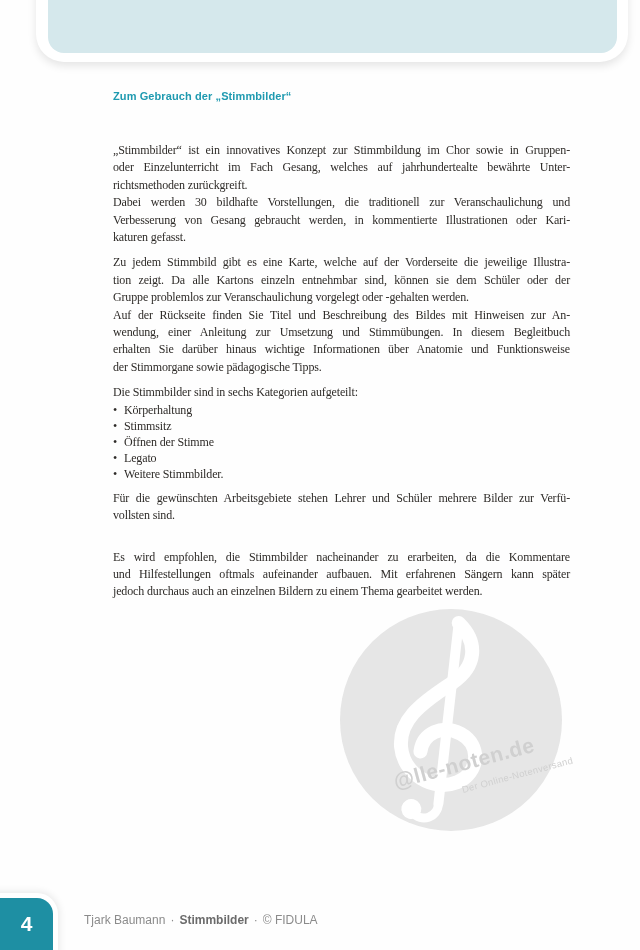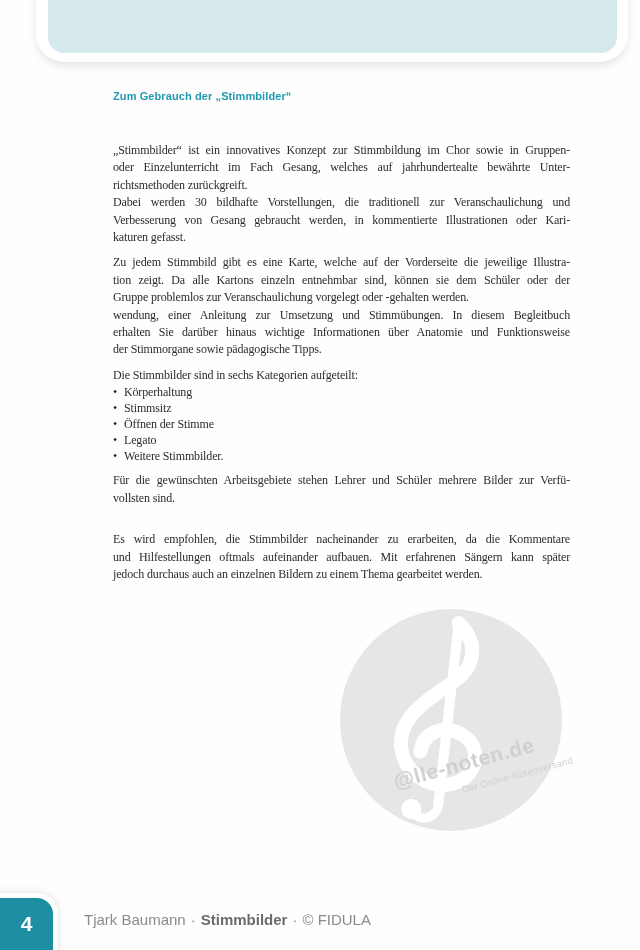--- a/index.html
+++ b/index.html
@@ -58,21 +58,21 @@
   .page-num{
     position:absolute; left:0; bottom:0; width:53px; height:52px;
     background:var(--footer-badge,#1e8fa3);
     border-radius:0 16px 0 0;
     box-shadow:0 0 0 5px #ffffff, 0 0 7px 7px rgba(0,0,0,0.08);
     color:#ffffff; font-size:21px; font-weight:bold;
     line-height:52px; text-align:center;
   }
   .footer-line{
     position:absolute; left:84px; top:910px; height:20px; line-height:20px;
-    font-size:15px; color:var(--footer-text,#8b8b8b); white-space:nowrap;
+    font-size:12px; color:var(--footer-text,#8b8b8b); white-space:nowrap;
   }
   .footer-line .sep{ margin:0 5px; }
   .footer-line .ftitle{ font-weight:bold; color:#6b6b6b; }
 </style>
 </head>
 <body>
 
 <div class="page">
 
   <div class="top-card">
@@ -91,20 +91,21 @@
         <div class="pline">Dabei werden 30 bildhafte Vorstellungen, die traditionell zur Veranschaulichung und</div>
         <div class="pline">Verbesserung von Gesang gebraucht werden, in kommentierte Illustrationen oder Kari-</div>
         <div class="pline lastline">katuren gefasst.</div>
       </div>
       <div class="block" style="margin-top: 8px;">
         <div class="pline">Zu jedem Stimmbild gibt es eine Karte, welche auf der Vorderseite die jeweilige Illustra-</div>
         <div class="pline">tion zeigt. Da alle Kartons einzeln entnehmbar sind, können sie dem Schüler oder der</div>
         <div class="pline lastline">Gruppe problemlos zur Veranschaulichung vorgelegt oder -gehalten werden.</div>
       </div>
       <div class="block" style="margin-top: 0px;">
+        <div class="pline">Auf der Rückseite finden Sie Titel und Beschreibung des Bildes mit Hinweisen zur An-</div>
         <div class="pline">wendung, einer Anleitung zur Umsetzung und Stimmübungen. In diesem Begleitbuch</div>
         <div class="pline">erhalten Sie darüber hinaus wichtige Informationen über Anatomie und Funktionsweise</div>
         <div class="pline lastline">der Stimmorgane sowie pädagogische Tipps.</div>
       </div>
       <div class="block" style="margin-top: 8px;">
         <div class="pline lastline">Die Stimmbilder sind in sechs Kategorien aufgeteilt:</div>
       </div>
       <div class="block" style="margin-top: 0px;">
         <div class="brow"><span class="dot">•</span><span>Körperhaltung</span></div>
         <div class="brow"><span class="dot">•</span><span>Stimmsitz</span></div>

